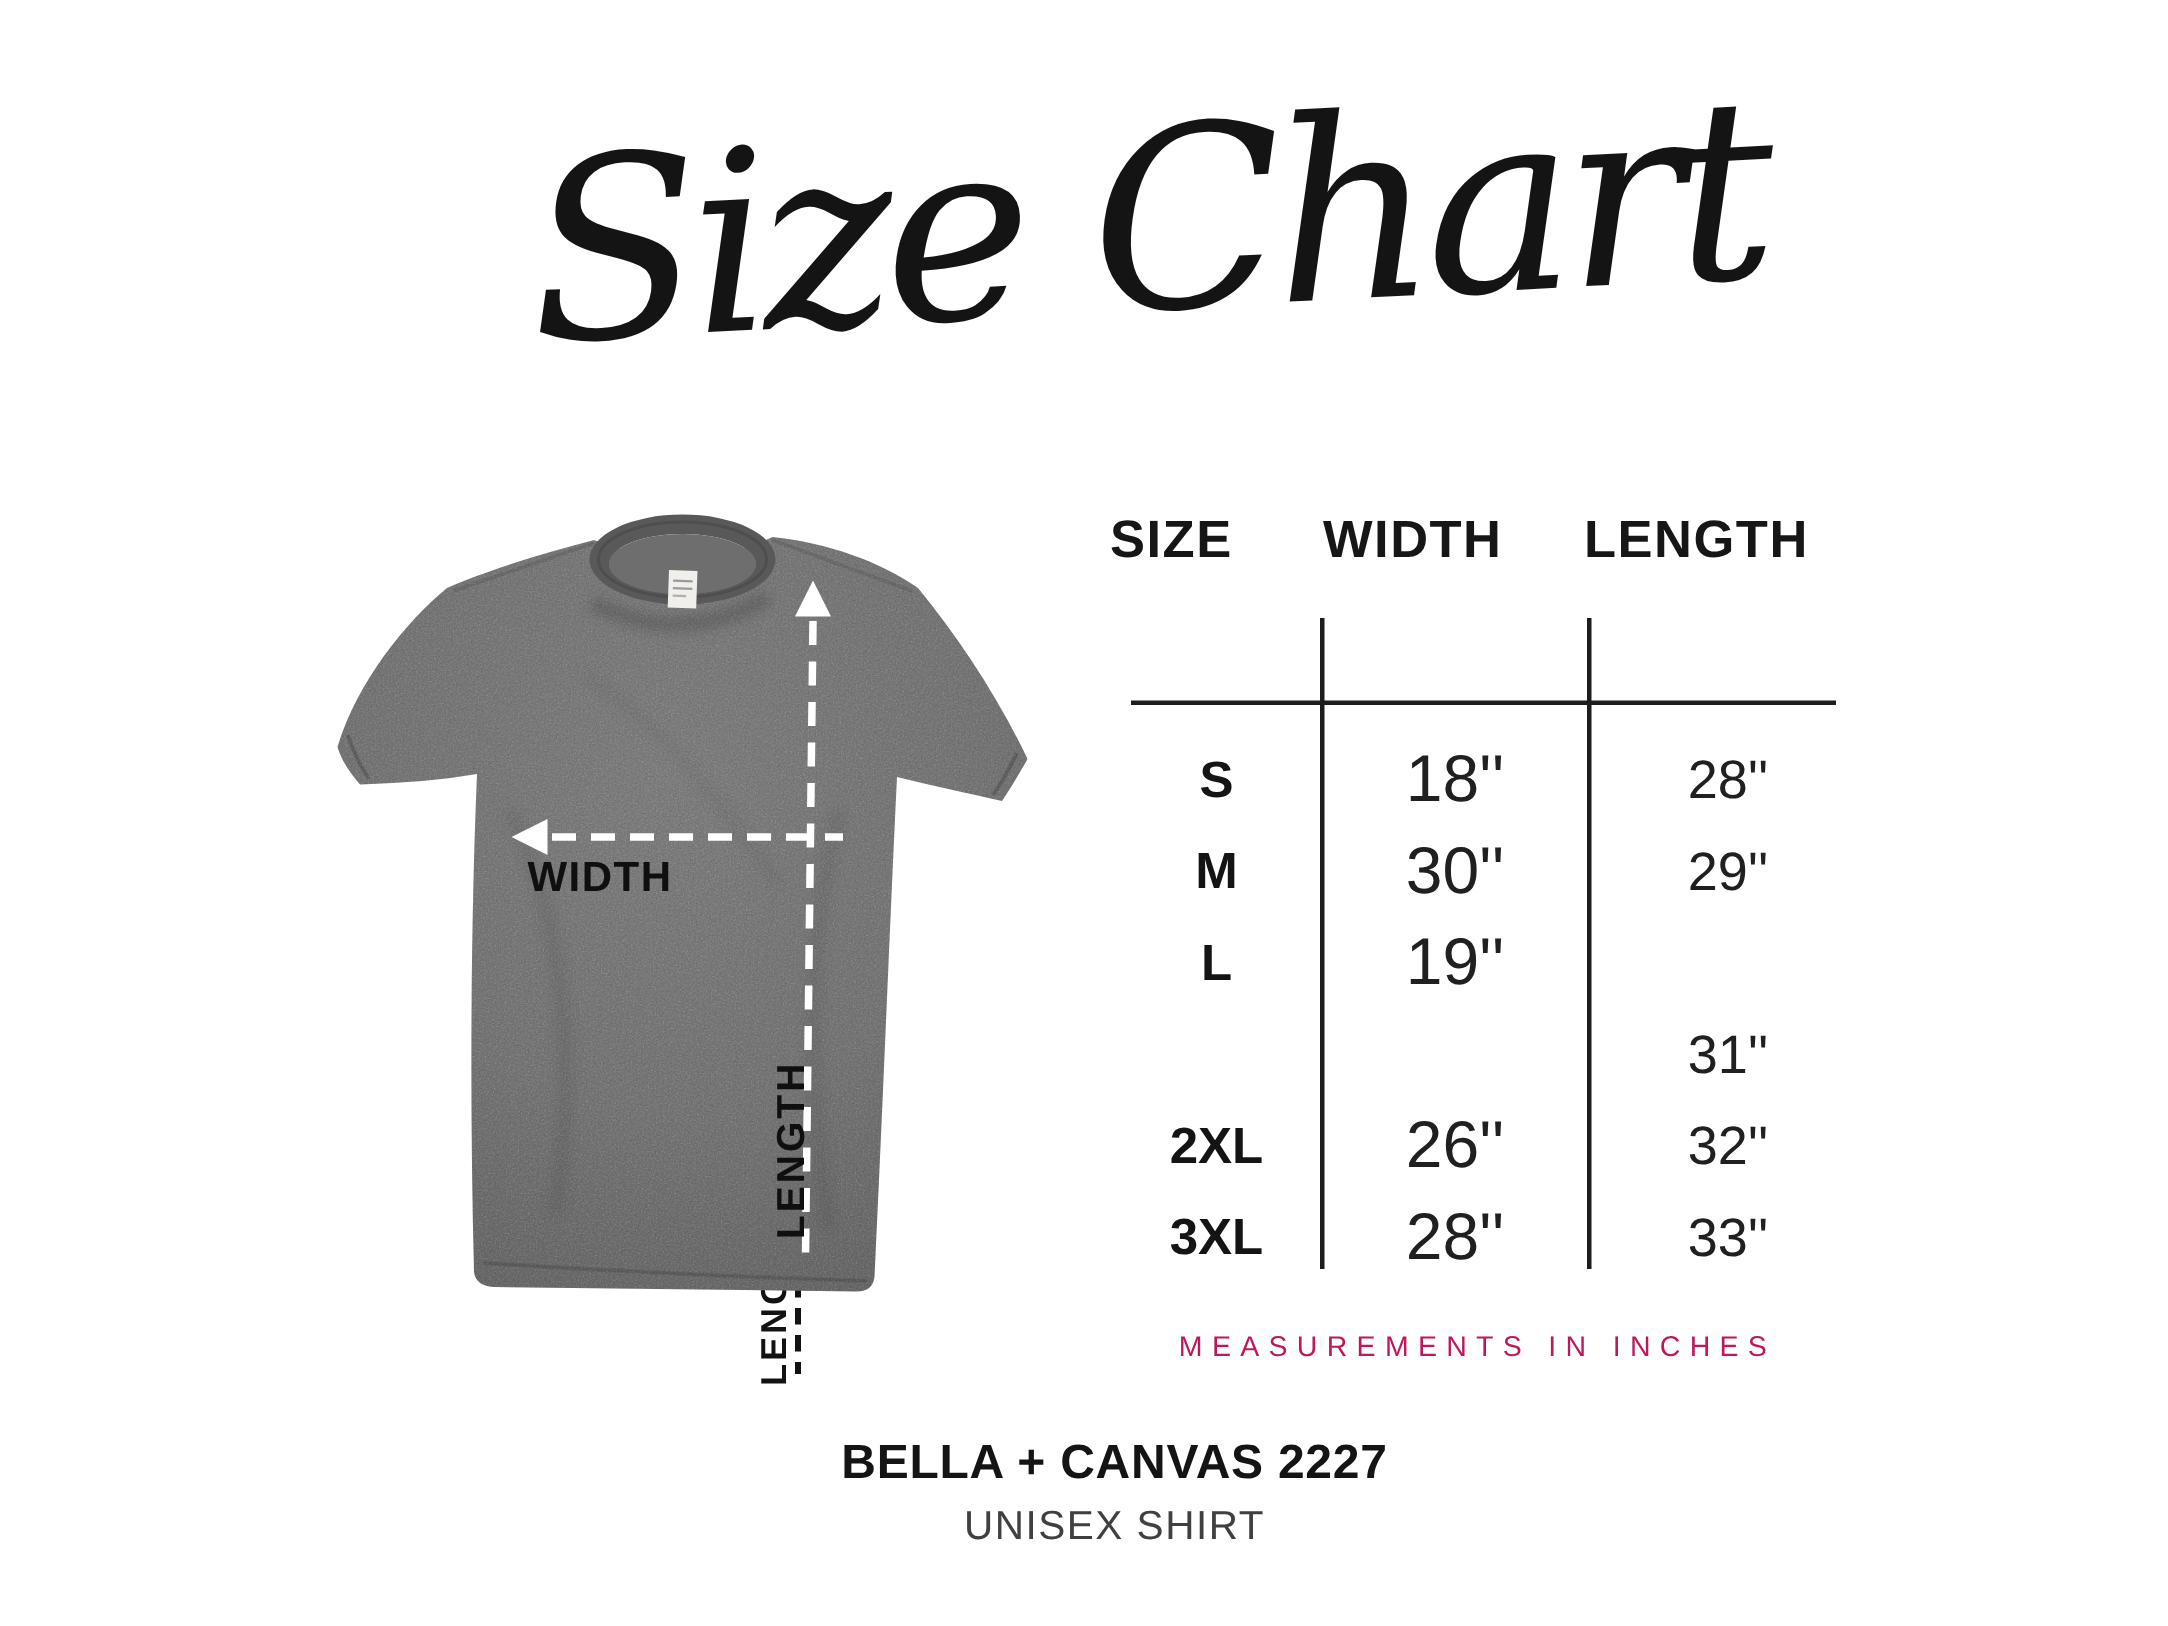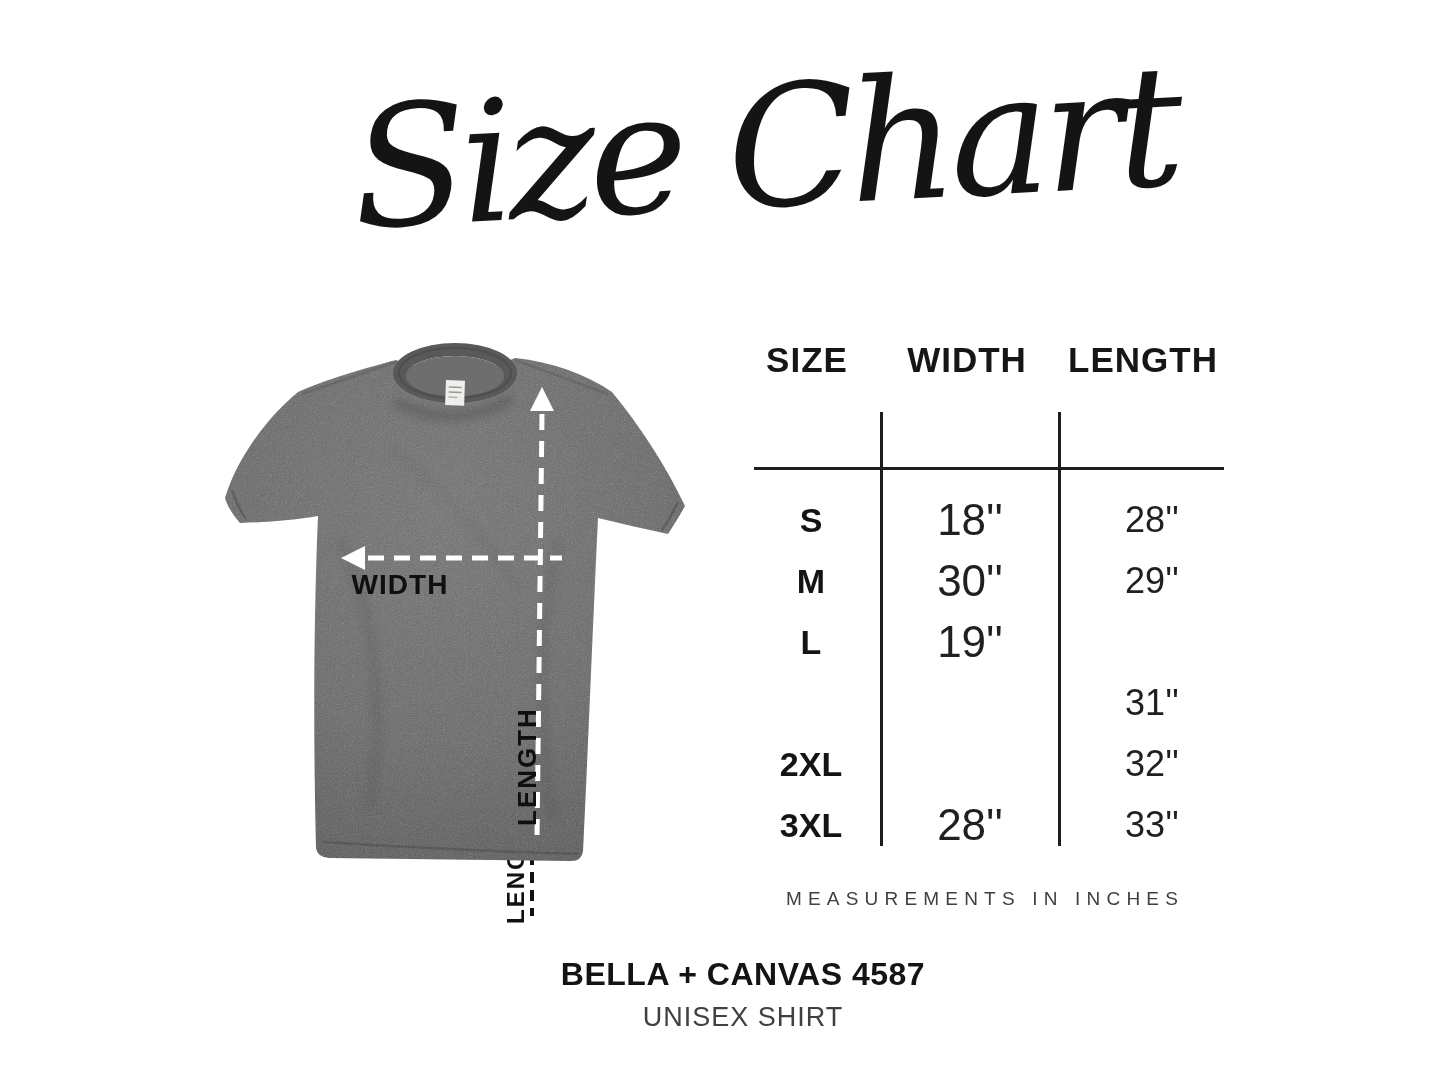--- a/index.html
+++ b/index.html
@@ -6,35 +6,35 @@
   .canvas{
     position:relative;width:1445px;height:1084px;background:#ffffff;
     font-family:"Liberation Sans",sans-serif;color:#171717;overflow:hidden;
   }
   .title{
     position:absolute;left:316px;top:48px;width:900px;height:260px;
     text-align:center;font-family:"DejaVu Serif",serif;font-style:italic;
     font-size:168px;line-height:1.2;letter-spacing:-7px;color:#141414;
     transform:rotate(-3deg);white-space:nowrap;
   }
-  .hdr-cell{position:absolute;height:40px;line-height:40px;text-align:center;
+  .hdr-cell{position:absolute;height:40px;line-height:40px;
     font-size:35px;font-weight:700;letter-spacing:1px;color:#161616;}
   #h-size{left:740px;top:340px;width:134px;}
   #h-width{left:882px;top:340px;width:170px;}
   #h-length{left:1056px;top:340px;width:174px;}
   .vline{position:absolute;top:412px;width:3px;height:434px;background:#1d1d1d;}
   #vline1{left:880px;} #vline2{left:1058px;}
   .hline{position:absolute;left:754px;top:467px;width:470px;height:3px;background:#1d1d1d;}
   .trow{position:absolute;left:740px;width:506px;height:60px;}
   .trow .cell{position:absolute;top:0;height:60px;line-height:60px;text-align:center;}
   .trow .c1{left:0;width:142px;font-size:34px;font-weight:700;color:#141414;}
   .trow .c2{left:142px;width:176px;font-size:44px;font-weight:400;color:#202020;}
   .trow .c3{left:318px;width:188px;font-size:36px;font-weight:400;color:#202020;}
   .footnote{position:absolute;left:740px;top:888px;width:490px;text-align:center;
-    font-size:19px;letter-spacing:6.2px;color:#404040;}
+    font-size:19px;letter-spacing:6.2px;color:#be185d;}
   .footer{position:absolute;left:493px;top:956px;width:500px;text-align:center;}
   .product{font-size:32px;font-weight:700;letter-spacing:0.5px;color:#141414;line-height:36px;}
   .ptype{margin-top:10px;font-size:27px;font-weight:400;letter-spacing:1px;color:#404040;line-height:30px;}
   .shirt-svg{position:absolute;left:190px;top:330px;width:520px;height:600px;}
   svg text{font-family:"Liberation Sans",sans-serif;}
 </style>
 </head>
 <body>
 
 <div class="canvas">
@@ -147,29 +147,30 @@
     </div>
     <div class="trow" style="top:612px">
       <div class="cell c1">L</div>
       <div class="cell c2">19''</div>
     </div>
     <div class="trow" style="top:673px">
       <div class="cell c3">31''</div>
     </div>
     <div class="trow" style="top:734px">
       <div class="cell c1">2XL</div>
+      <div class="cell c2">26''</div>
       <div class="cell c3">32''</div>
     </div>
     <div class="trow" style="top:795px">
       <div class="cell c1">3XL</div>
       <div class="cell c2">28''</div>
       <div class="cell c3">33''</div>
     </div>
 
     <div class="footnote">MEASUREMENTS IN INCHES</div>
   </div>
 
   <div class="footer">
-    <div class="product">BELLA + CANVAS 4587</div>
+    <div class="product">BELLA + CANVAS 2227</div>
     <div class="ptype">UNISEX SHIRT</div>
   </div>
 
 </div>
 
 </body></html>

